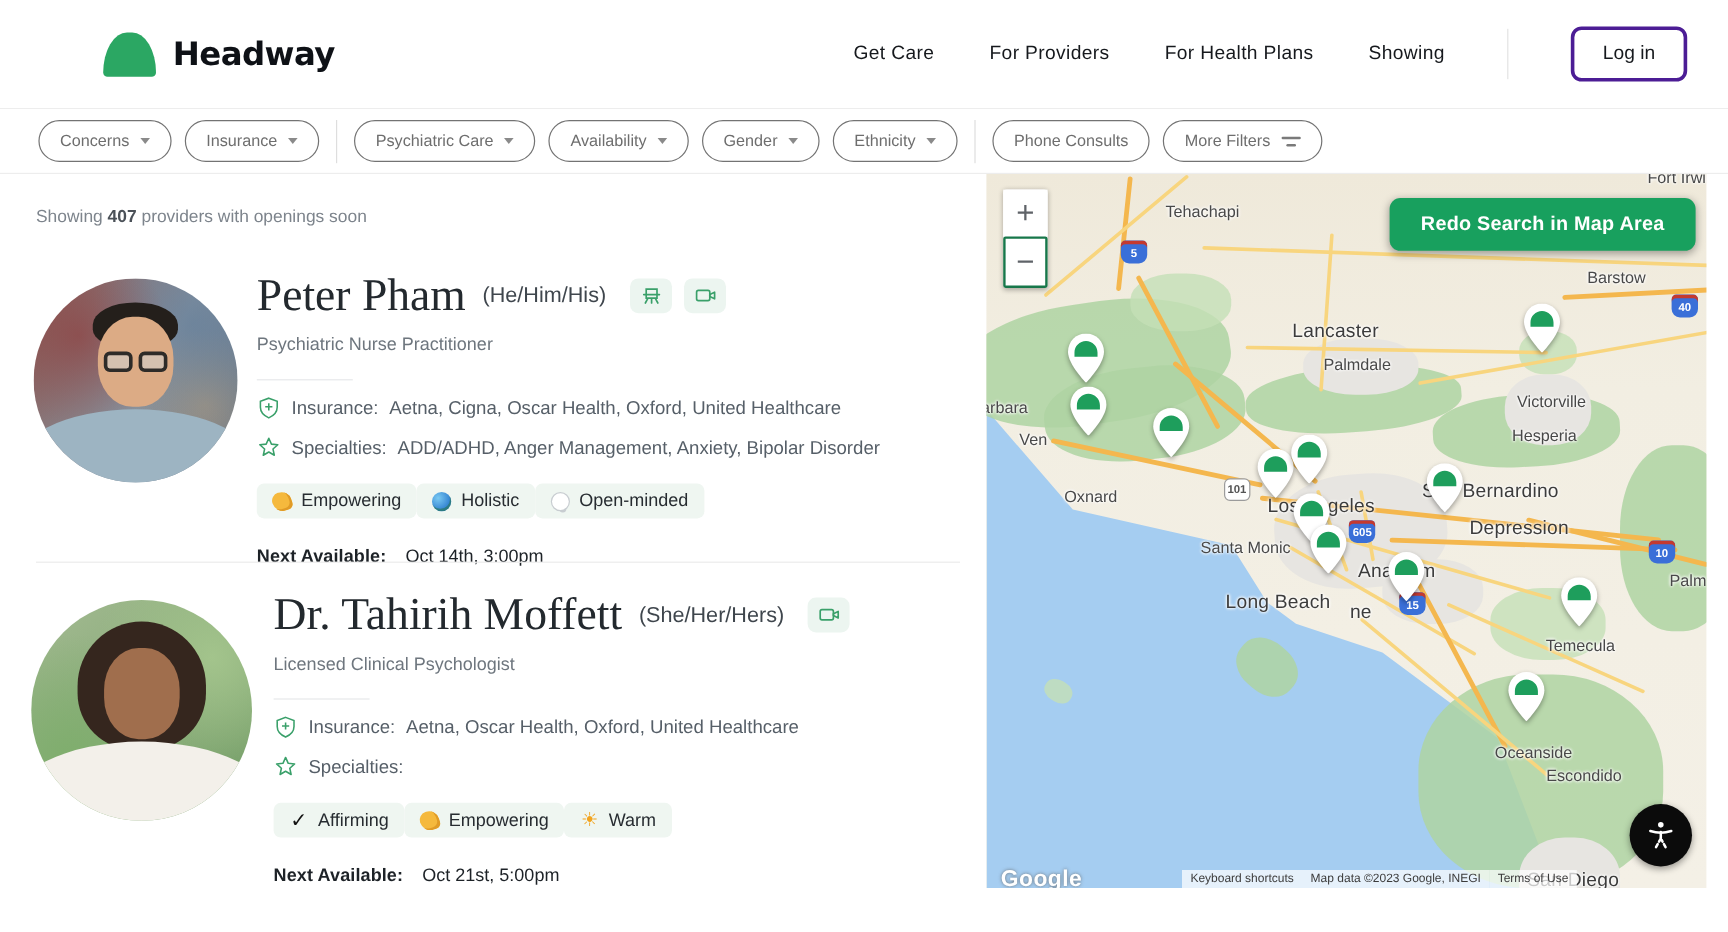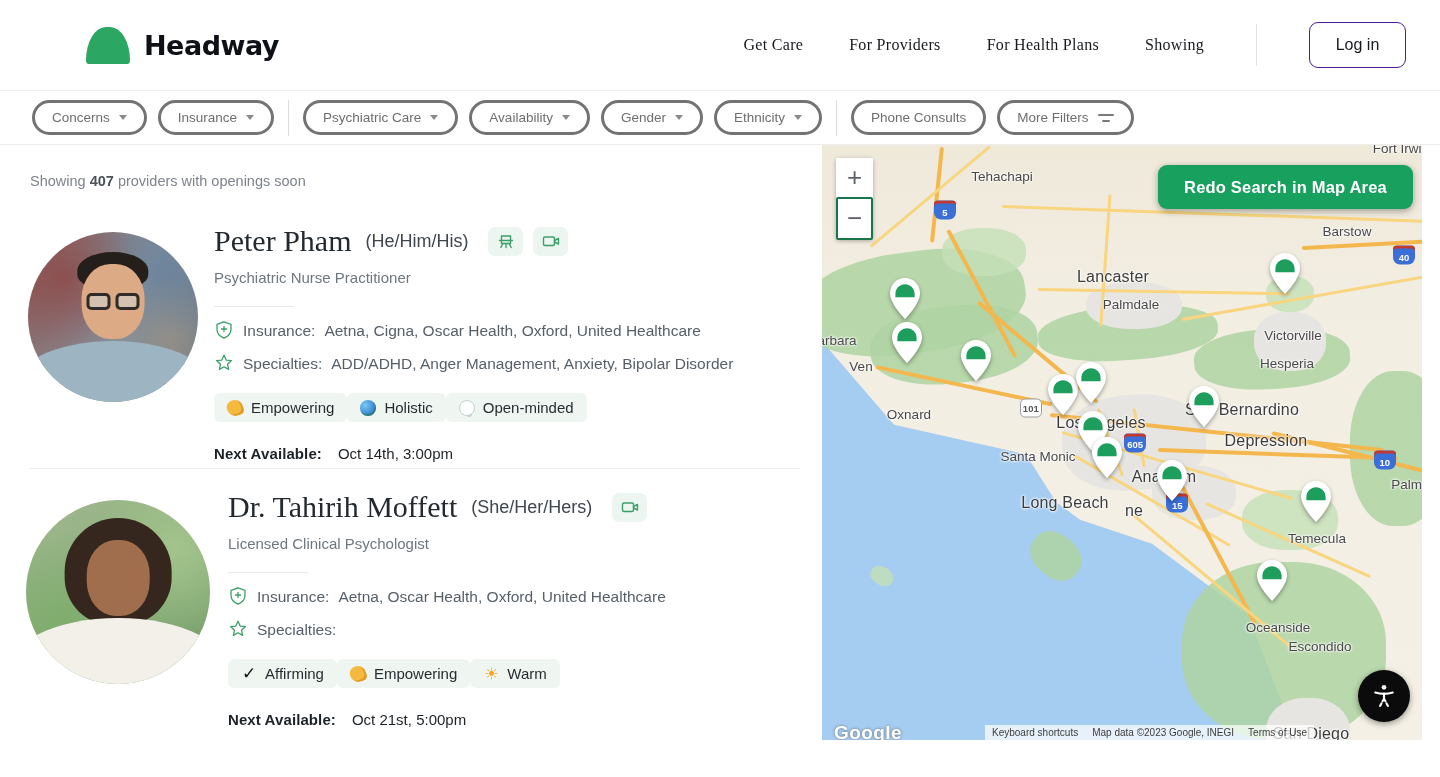--- a/index.html
+++ b/index.html
@@ -8,29 +8,29 @@
 
   
   .header { height:91px; display:flex; align-items:center; padding:0 34px 0 86px;
     border-bottom:1px solid #ededed; background:#fff; position:relative; z-index:30;}
   .logo { display:flex; align-items:center; gap:14px; }
   .logo-dome { width:44px; height:37px; background:#2BA763;
     border-radius:22px 22px 4px 4px / 37px 37px 4px 4px; }
   .logo-word { font-size:27px; font-weight:700; letter-spacing:-0.5px; color:#0e1116;
     font-family:"DejaVu Sans","Liberation Sans",sans-serif;}
   .nav { margin-left:auto; display:flex; align-items:center; gap:46px; }
-  .nav a { text-decoration:none; color:#16191d; font-size:16px; letter-spacing:0.3px; cursor:pointer;font-family:Liberation Serif, serif;}
+  .nav a { text-decoration:none; color:#16191d; font-size:16px; letter-spacing:0.3px; cursor:pointer;}
   .nav-divider { width:1px; height:42px; background:#e3e3e3; margin:0 6px;}
-  .login-btn { width:97px; height:46px; border:1px solid #4c1d95; border-radius:9px; background:#fff;
+  .login-btn { width:97px; height:46px; border:3px solid #4c1d95; border-radius:9px; background:#fff;
     font-size:16px; color:#16191d; cursor:pointer; font-family:inherit;}
 
   
   .filterbar { height:54px; display:flex; align-items:center; gap:11px; padding:0 32px;
     border-bottom:1px solid #ededed; background:#fff; position:relative; z-index:30;}
-  .pill { height:35px; border:3px solid #737373; border-radius:18px; background:#fff;
+  .pill { height:35px; border:1px solid #737373; border-radius:18px; background:#fff;
     display:flex; align-items:center; gap:9px; padding:0 17px; font-size:13.5px; color:#6e6e6e;
     cursor:pointer; white-space:nowrap; font-family:inherit;}
   .caret { width:0; height:0; border-left:4.5px solid transparent; border-right:4.5px solid transparent;
     border-top:5.5px solid #8a8a8a; }
   .pill-divider { width:1px; height:36px; background:#dedede; margin:0 3px; }
   .mf-icon { display:inline-flex; flex-direction:column; gap:4px; align-items:center; }
   .mf-icon i { display:block; height:2px; background:#7a7a7a; border-radius:1px;}
   .mf-icon i:nth-child(1){ width:16px;} .mf-icon i:nth-child(2){ width:8px;}
 
   
@@ -67,21 +67,21 @@
       border-radius:52% 52% 46% 46%; z-index:-0; }
   .av2 .head { z-index:1;} .av2 .shirt{ z-index:2;}
   .av1 .glasses { position:absolute; top:36%; left:50%; transform:translateX(-50%);
       display:flex; gap:5px; z-index:2;}
   .av1 .glasses i { display:block; width:24px; height:17px; border:3px solid #2e2b28; border-radius:5px;
       background:rgba(205,220,228,.45);}
 
   .cbody1 { position:absolute; left:214px; top:0; }
   .cbody2 { position:absolute; left:228px; top:0; }
   .name-row { display:flex; align-items:center; gap:14px; }
-  .pname { font-family:"Liberation Serif","DejaVu Serif",serif; font-size:30px; color:#23292e; cursor:pointer;}
+  .pname { font-family:"Liberation Serif","DejaVu Serif",serif; font-size:38px; color:#23292e; cursor:pointer;}
   .pronouns { font-size:18px; color:#3f464d; }
   .session-badges { display:flex; gap:10px; margin-left:6px;}
   .sbadge { width:35px; height:29px; border-radius:7px; background:#ecf5f0; display:flex;
     align-items:center; justify-content:center; }
   .ptitle { margin-top:11px; font-size:15px; color:#6e767e; }
   .mini-sep { margin-top:20px; width:80px; height:1px; background:#e6e8ea; }
   .inforow { display:flex; align-items:flex-end; gap:9px; font-size:15.5px; color:#565f68; margin-top:13px;}
   .inforow:first-of-type { margin-top:14px;}
   .traits { display:flex; margin-top:20px; }
   .trait { height:29px; background:#eff6f1; border-radius:6px; display:flex; align-items:center;

